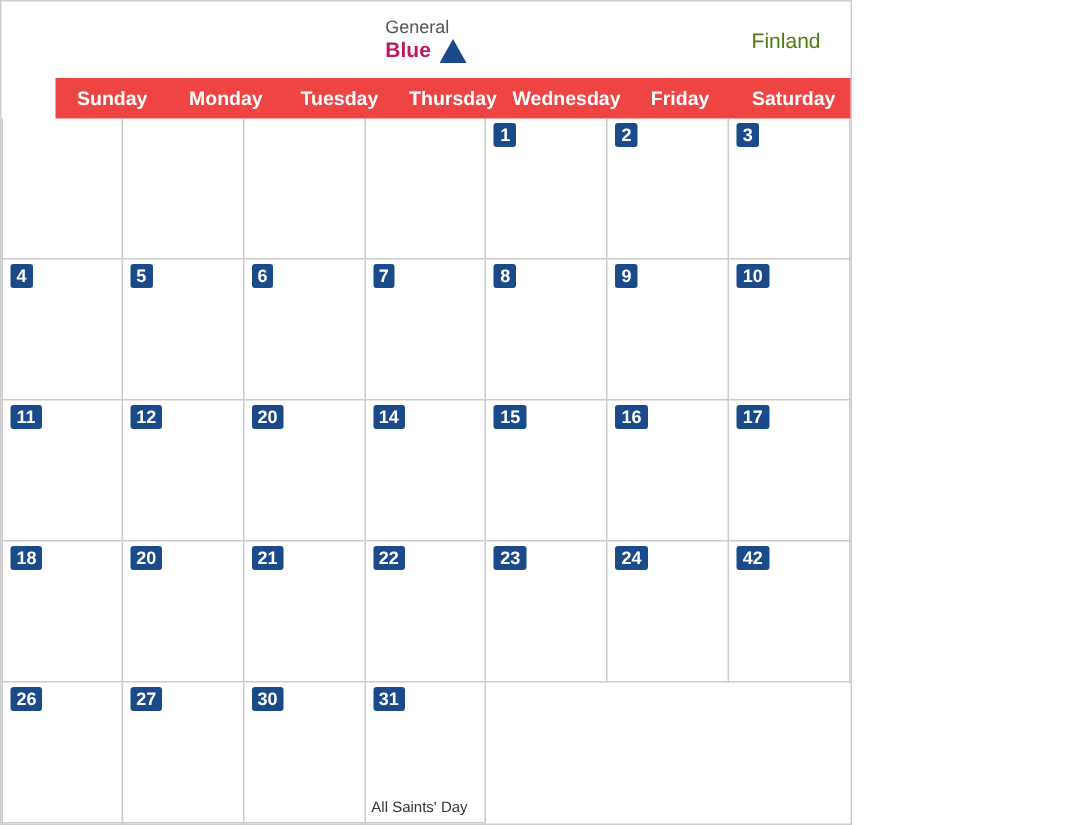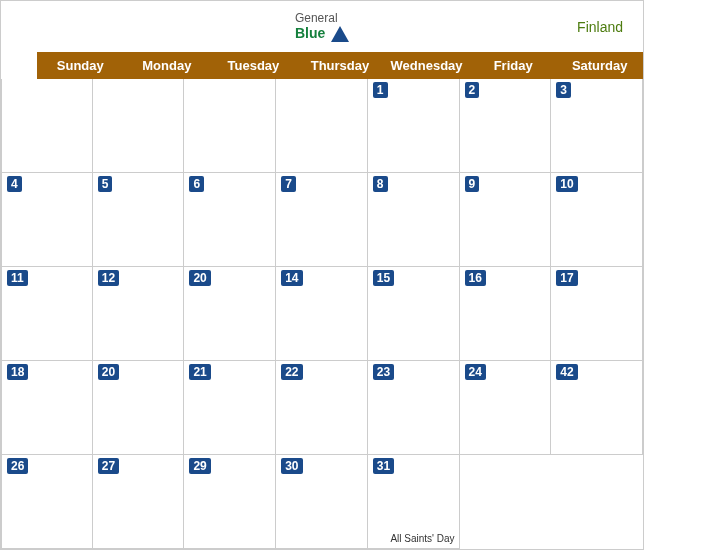--- a/index.html
+++ b/index.html
@@ -4,42 +4,42 @@
   <style>
     * { box-sizing: border-box; margin: 0; padding: 0; }
     body {
       font-family: Arial, sans-serif;
       background: #fff;
       width: 712px;
       height: 550px;
       overflow: hidden;
     }
     .calendar-container {
-      width: 644px;
+      width: 568px;
       height: 550px;
       background: #fff;
       border: 1px solid #ccc;
       display: flex;
       flex-direction: column;
     }
     .header {
       display: flex;
       align-items: center;
       justify-content: center;
       padding: 10px 20px;
       position: relative;
     }
     .logo-text-general {
       font-size: 12px;
       color: #555;
       font-weight: normal;
     }
     .logo-text-blue {
       font-size: 14px;
-      color: #15803d;
+      color: #be185d;
       font-weight: bold;
     }
     .logo-wrapper {
       display: flex;
       align-items: center;
     }
     .logo-texts {
       display: flex;
       flex-direction: column;
     }
@@ -51,21 +51,21 @@
     }
     .country {
       position: absolute;
       right: 20px;
       font-size: 14px;
       color: #4d7c0f;
     }
     .days-header {
       display: grid;
       grid-template-columns: repeat(7, 1fr);
-      background: #a16207;
+      background: #ef4444;
       margin-left: 36px;
     }
     .day-name {
       color: #fff;
       text-align: center;
       padding: 6px 0;
       font-size: 13px;
       font-weight: bold;
     }
     .calendar-grid {
@@ -94,21 +94,20 @@
       padding: 1px 4px;
       border-radius: 2px;
     }
     .day-event {
       position: absolute;
       bottom: 4px;
       left: 4px;
       right: 4px;
       font-size: 10px;
       color: #333;
-      text-align: right;
     }
   </style>
 </head>
 <body>
 
 <div class="calendar-container">
   <div class="header">
     <div class="logo-wrapper">
       <div class="logo-texts">
         <span class="logo-text-general">General</span>
@@ -210,23 +209,20 @@
       <div class="day-cell">
         <span class="day-number">42</span>
       </div>
       <div class="day-cell">
         <span class="day-number">26</span>
       </div>
       <div class="day-cell">
         <span class="day-number">27</span>
       </div>
       <div class="day-cell">
-        <span class="day-number">29</span>
-      </div>
-      <div class="day-cell">
         <span class="day-number">30</span>
       </div>
       <div class="day-cell">
         <span class="day-number">31</span>
         <div class="day-event">All Saints' Day</div>
       </div>
     </div>
 </div>
 
 </body></html>

